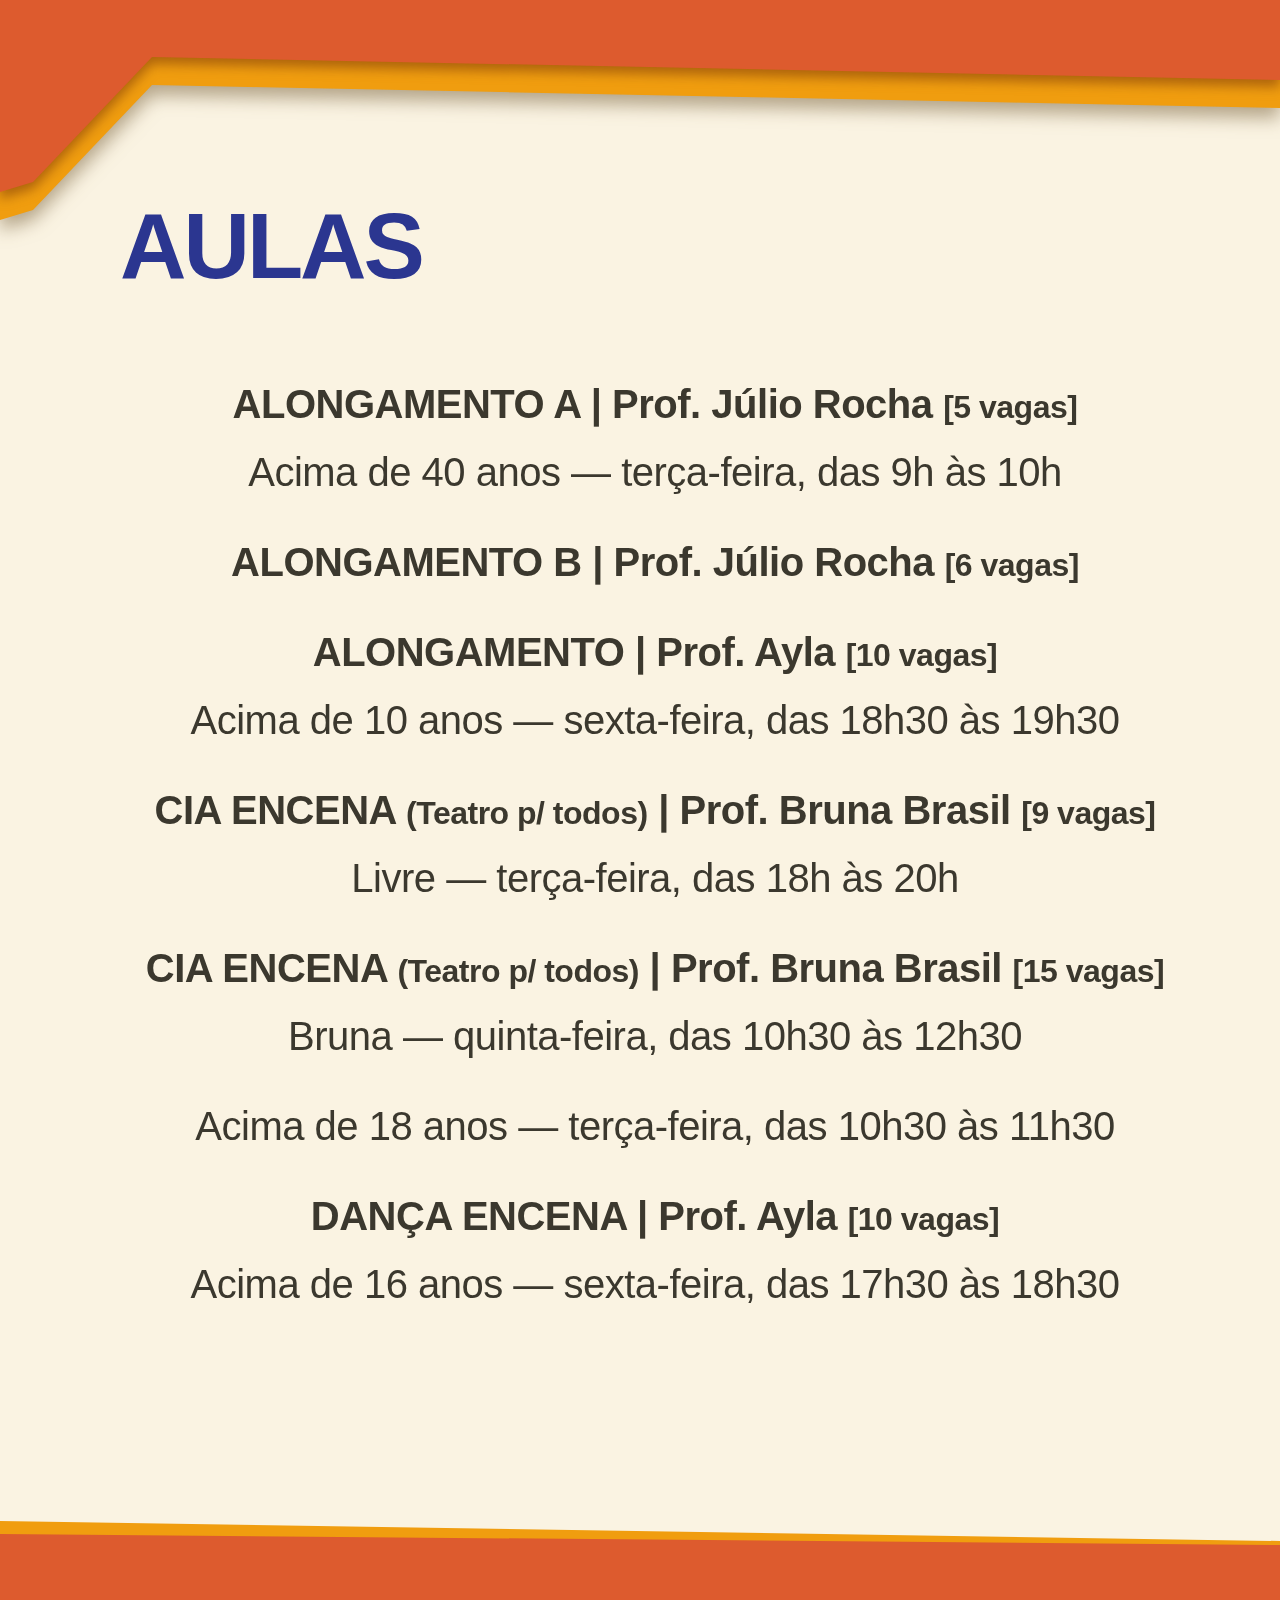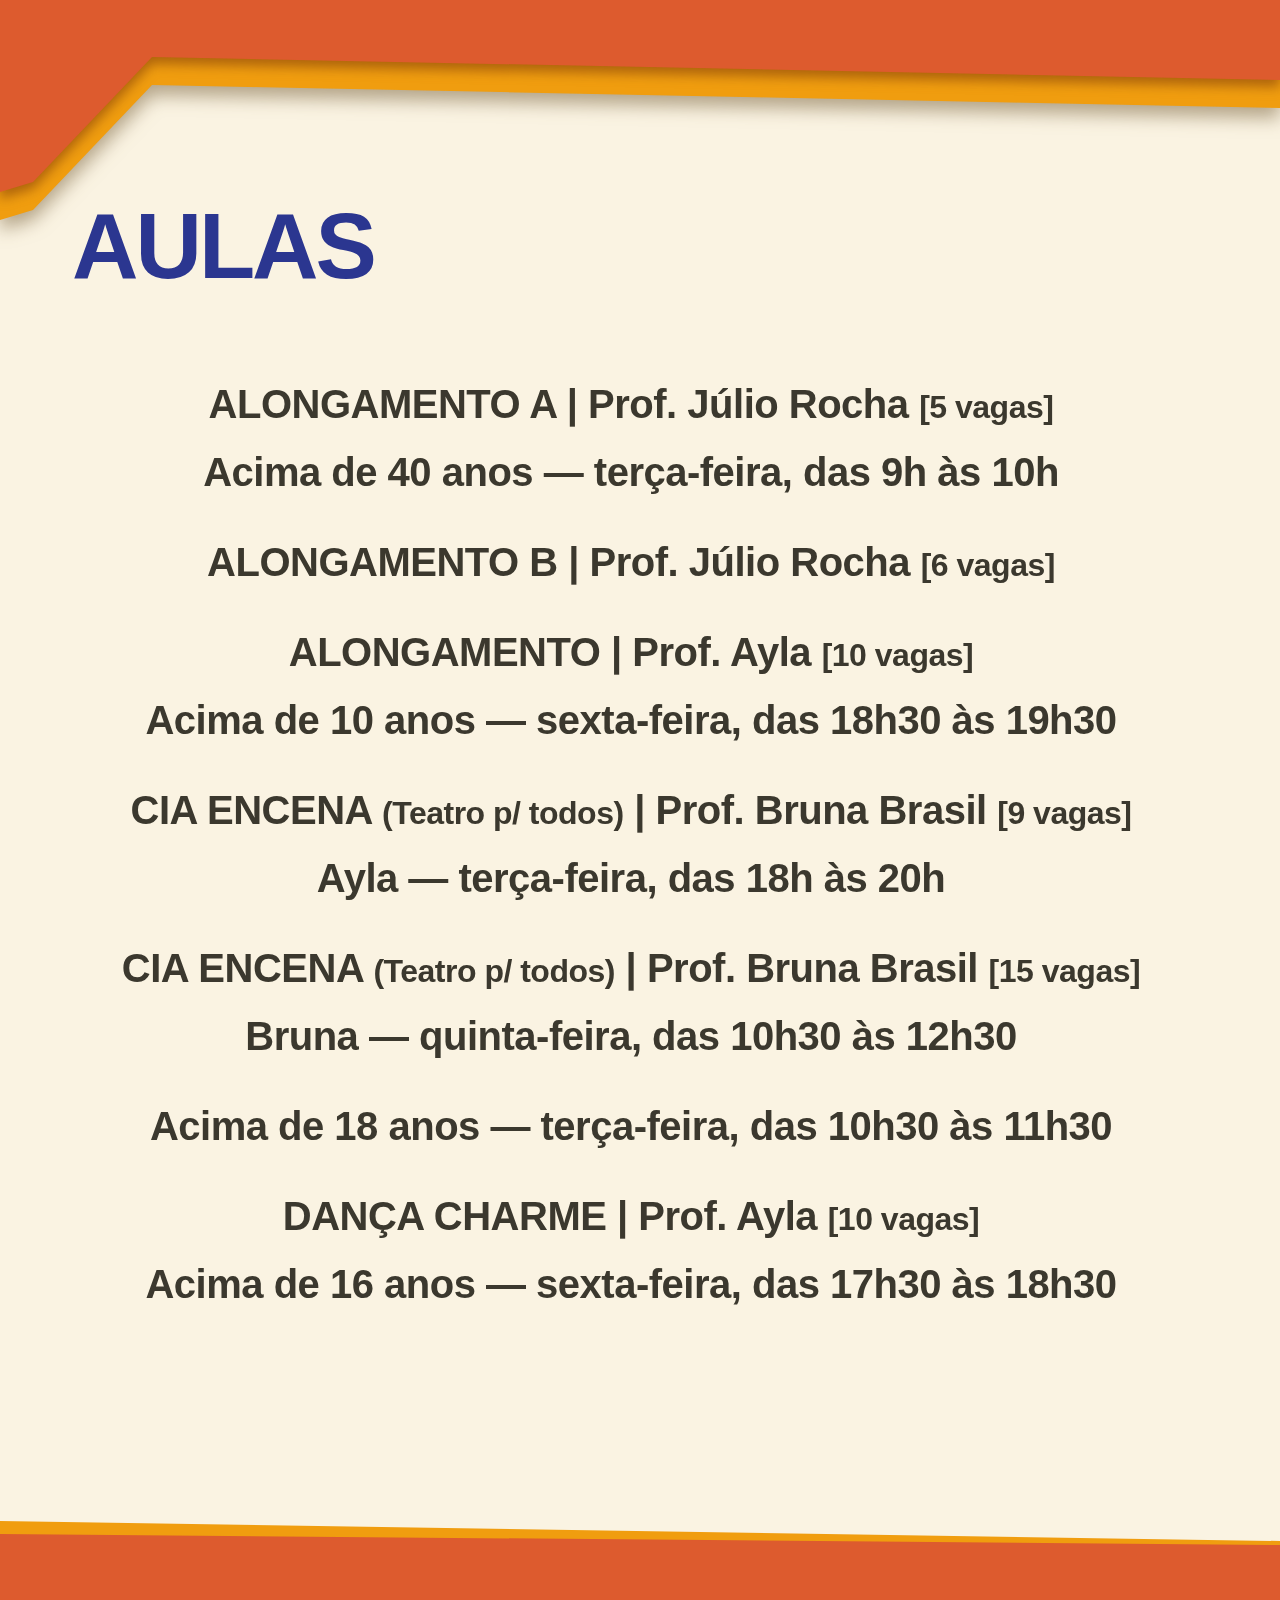--- a/index.html
+++ b/index.html
@@ -24,21 +24,21 @@
   .banner-svg.bottom { bottom: 0; height: 90px; }
 
   .gold-top-shape   { fill: var(--gold, #f09d0f); filter: drop-shadow(0 10px 9px rgba(110, 85, 45, 0.50)); }
   .orange-top-shape { fill: var(--orange, #dd5b2e); filter: drop-shadow(0 7px 6px rgba(120, 55, 10, 0.55)); }
   .gold-bottom-shape   { fill: var(--gold, #f09d0f); }
   .orange-bottom-shape { fill: var(--orange, #dd5b2e); }
 
   
   .content {
     position: relative;
-    padding: 200px 90px 0 72px;
+    padding: 200px 90px 0 120px;
   }
   .page-title {
     font-size: 92px;
     line-height: 1;
     font-weight: bold;
     letter-spacing: -3px;
     color: var(--title, #2b3690);
     margin: 0 0 88px 0;
   }
   .entry { margin-bottom: 42px; text-align: center; }
@@ -47,21 +47,21 @@
     line-height: 1.2;
     font-weight: bold;
     margin-bottom: 20px;
     letter-spacing: -0.5px;
   }
   .c-note, .c-vagas { font-size: 32px; }
   .c-note:empty { display: none; }
   .entry-detail {
     font-size: 40px;
     line-height: 1.2;
-    font-weight: bold;
+    font-weight: normal;
     letter-spacing: -0.5px;
   }
 </style>
 </head>
 <body>
 
 <svg class="banner-svg top" viewBox="0 0 1280 300" preserveAspectRatio="none" aria-hidden="true">
   <polygon class="gold-top-shape" points="0,28 1280,28 1280,108 152,85 33,210 0,220"></polygon>
   <polygon class="orange-top-shape" points="0,0 1280,0 1280,80 152,57 33,182 0,192"></polygon>
 </svg>
@@ -109,41 +109,41 @@
     </div>
 
     <div class="entry">
       <div class="entry-heading">
         <span class="c-name">CIA ENCENA</span>
         <span class="c-note">(Teatro p/ todos)</span>
         <span class="c-sep">|</span>
         <span class="c-prof">Prof. Bruna Brasil</span>
         <span class="c-vagas">[9 vagas]</span>
       </div>
-      <div class="entry-detail">Ayla — terça-feira, das 18h às 20h</div>
+      <div class="entry-detail">Livre — terça-feira, das 18h às 20h</div>
     </div>
 
     <div class="entry">
       <div class="entry-heading">
         <span class="c-name">CIA ENCENA</span>
         <span class="c-note">(Teatro p/ todos)</span>
         <span class="c-sep">|</span>
         <span class="c-prof">Prof. Bruna Brasil</span>
         <span class="c-vagas">[15 vagas]</span>
       </div>
       <div class="entry-detail">Bruna — quinta-feira, das 10h30 às 12h30</div>
     </div>
 
     <div class="entry">
       <div class="entry-detail">Acima de 18 anos — terça-feira, das 10h30 às 11h30</div>
     </div>
 
     <div class="entry">
       <div class="entry-heading">
-        <span class="c-name">DANÇA CHARME</span>
+        <span class="c-name">DANÇA ENCENA</span>
         
         <span class="c-sep">|</span>
         <span class="c-prof">Prof. Ayla</span>
         <span class="c-vagas">[10 vagas]</span>
       </div>
       <div class="entry-detail">Acima de 16 anos — sexta-feira, das 17h30 às 18h30</div>
     </div>
 
   </div>
 </div>

